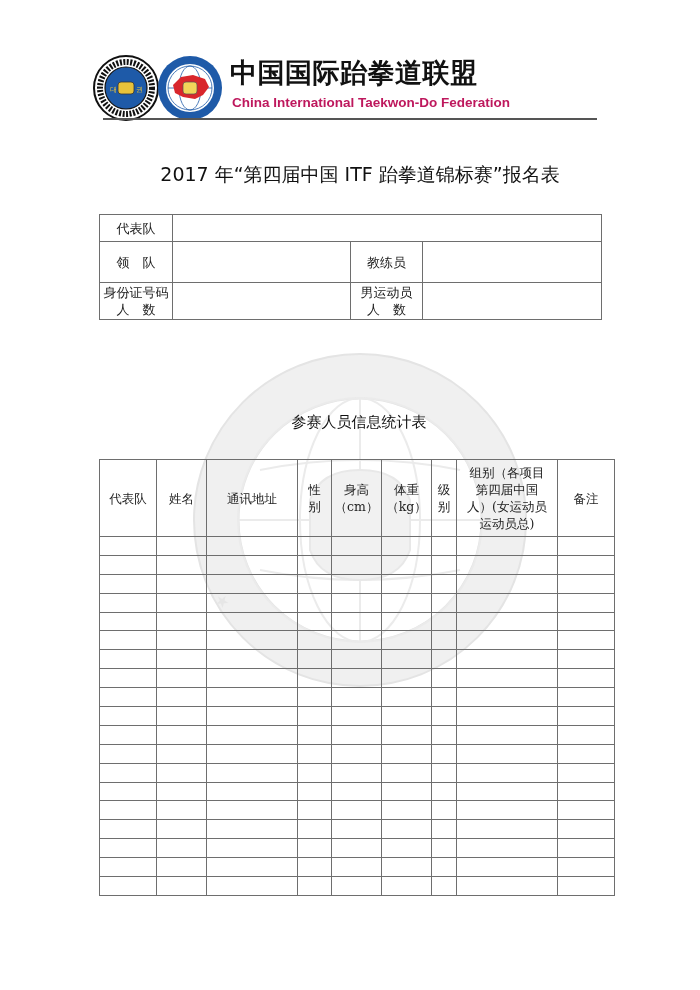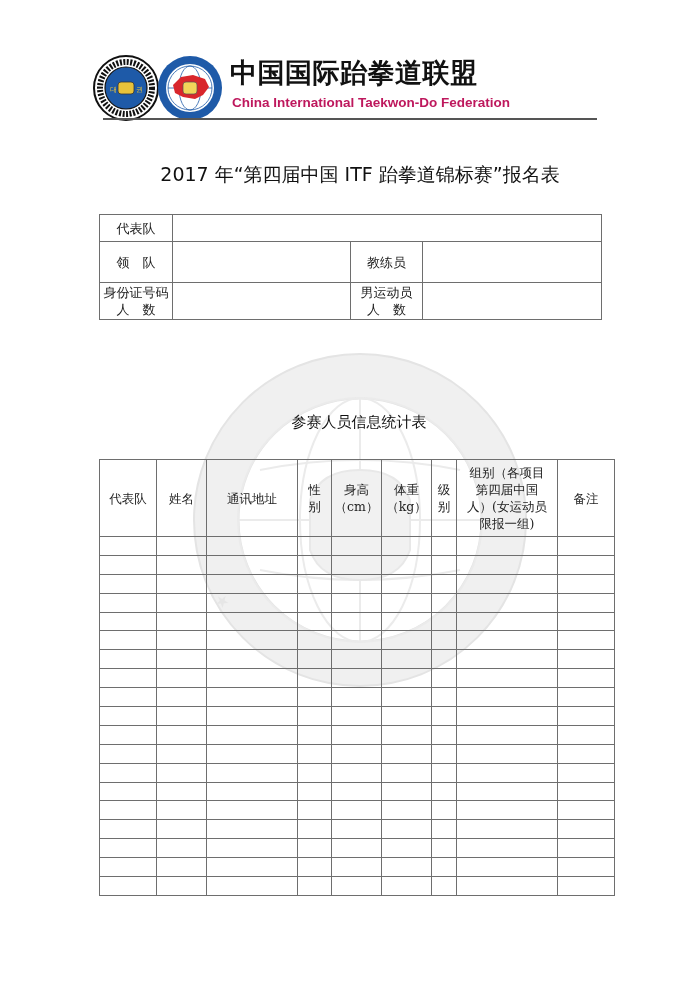--- a/index.html
+++ b/index.html
@@ -143,21 +143,21 @@
         <div>（kg）</div>
       </th>
       <th>
         <div>级</div>
         <div>别</div>
       </th>
       <th>
         <div>组别（各项目</div>
         <div>第四届中国</div>
         <div>人）(女运动员</div>
-        <div>限报一组)</div>
+        <div>运动员总)</div>
       </th>
       <th>
           <div>备注</div>
         </th>
     </tr>
   </thead>
   <tbody id="participant-rows">
       <tr>
         <td></td>
         <td></td>

